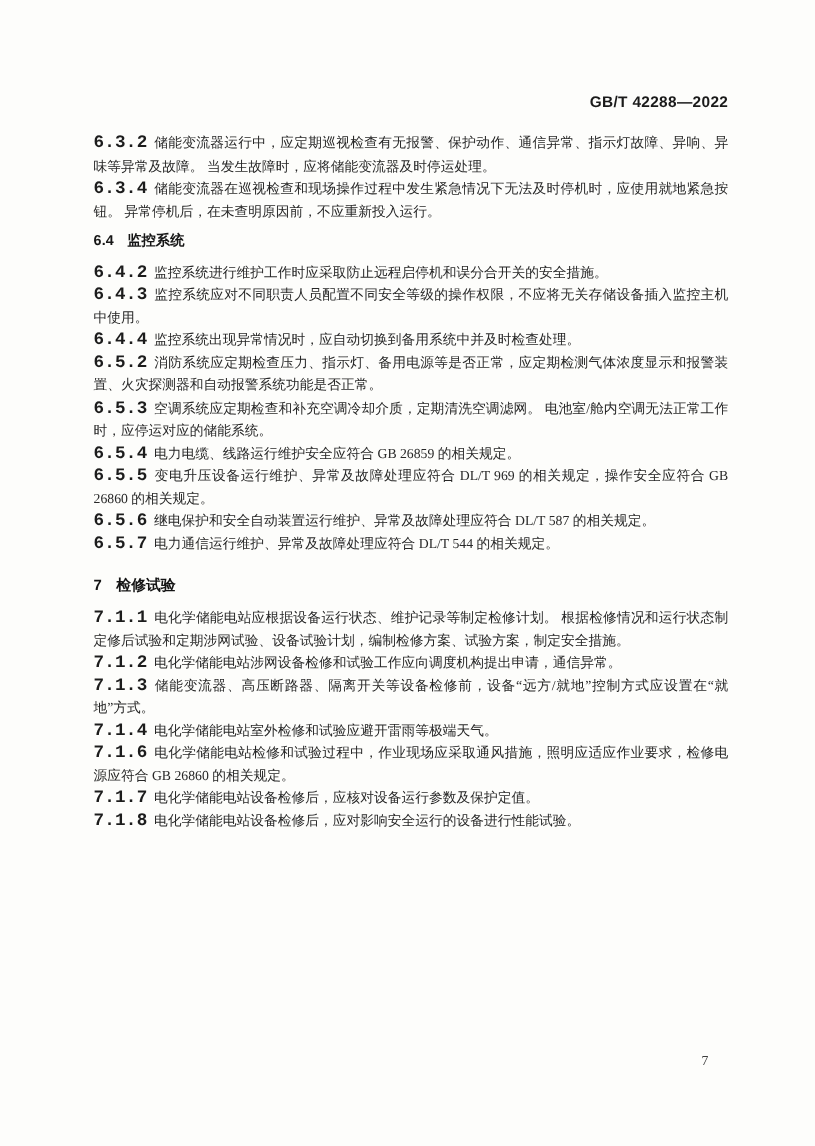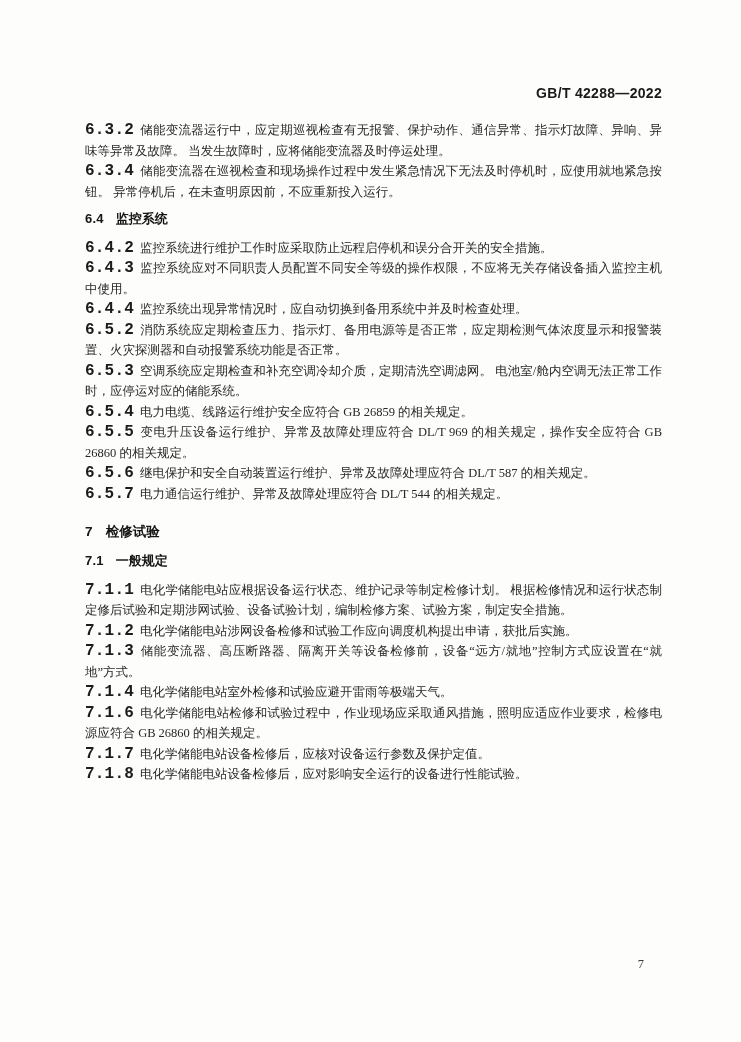--- a/index.html
+++ b/index.html
@@ -93,23 +93,22 @@
       <p class="clause"><span class="num">6.4.2</span><span>监控系统进行维护工作时应采取防止远程启停机和误分合开关的安全措施。</span></p>
       <p class="clause"><span class="num">6.4.3</span><span>监控系统应对不同职责人员配置不同安全等级的操作权限，不应将无关存储设备插入监控主机中使用。</span></p>
       <p class="clause"><span class="num">6.4.4</span><span>监控系统出现异常情况时，应自动切换到备用系统中并及时检查处理。</span></p>
       <p class="clause"><span class="num">6.5.2</span><span>消防系统应定期检查压力、指示灯、备用电源等是否正常，应定期检测气体浓度显示和报警装置、火灾探测器和自动报警系统功能是否正常。</span></p>
       <p class="clause"><span class="num">6.5.3</span><span>空调系统应定期检查和补充空调冷却介质，定期清洗空调滤网。 电池室/舱内空调无法正常工作时，应停运对应的储能系统。</span></p>
       <p class="clause"><span class="num">6.5.4</span><span>电力电缆、线路运行维护安全应符合 GB 26859 的相关规定。</span></p>
       <p class="clause"><span class="num">6.5.5</span><span>变电升压设备运行维护、异常及故障处理应符合 DL/T 969 的相关规定，操作安全应符合 GB 26860 的相关规定。</span></p>
       <p class="clause"><span class="num">6.5.6</span><span>继电保护和安全自动装置运行维护、异常及故障处理应符合 DL/T 587 的相关规定。</span></p>
       <p class="clause"><span class="num">6.5.7</span><span>电力通信运行维护、异常及故障处理应符合 DL/T 544 的相关规定。</span></p>
       <div class="chap-heading"><span class="num">7</span><span>检修试验</span></div>
-      <div class="sec-heading"><span class="num">7.1</span><span>一般规定</span></div>
       <p class="clause"><span class="num">7.1.1</span><span>电化学储能电站应根据设备运行状态、维护记录等制定检修计划。 根据检修情况和运行状态制定修后试验和定期涉网试验、设备试验计划，编制检修方案、试验方案，制定安全措施。</span></p>
-      <p class="clause"><span class="num">7.1.2</span><span>电化学储能电站涉网设备检修和试验工作应向调度机构提出申请，获批后实施。</span></p>
+      <p class="clause"><span class="num">7.1.2</span><span>电化学储能电站涉网设备检修和试验工作应向调度机构提出申请，通信异常。</span></p>
       <p class="clause"><span class="num">7.1.3</span><span>储能变流器、高压断路器、隔离开关等设备检修前，设备“远方/就地”控制方式应设置在“就地”方式。</span></p>
       <p class="clause"><span class="num">7.1.4</span><span>电化学储能电站室外检修和试验应避开雷雨等极端天气。</span></p>
       <p class="clause"><span class="num">7.1.6</span><span>电化学储能电站检修和试验过程中，作业现场应采取通风措施，照明应适应作业要求，检修电源应符合 GB 26860 的相关规定。</span></p>
       <p class="clause"><span class="num">7.1.7</span><span>电化学储能电站设备检修后，应核对设备运行参数及保护定值。</span></p>
       <p class="clause"><span class="num">7.1.8</span><span>电化学储能电站设备检修后，应对影响安全运行的设备进行性能试验。</span></p>
     </div>
 
   <div class="footer-pagenum">7</div>
 </div>
 

